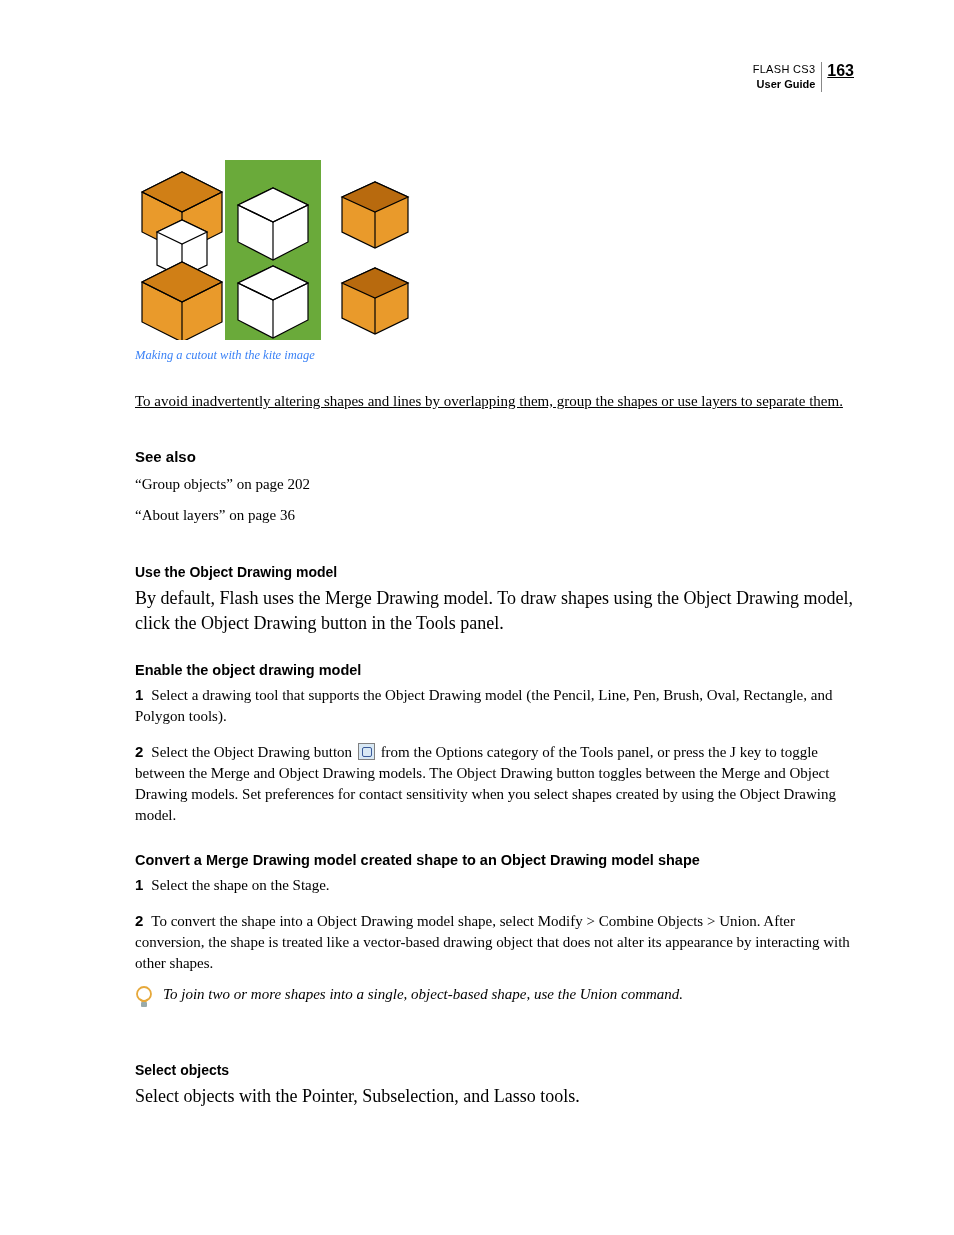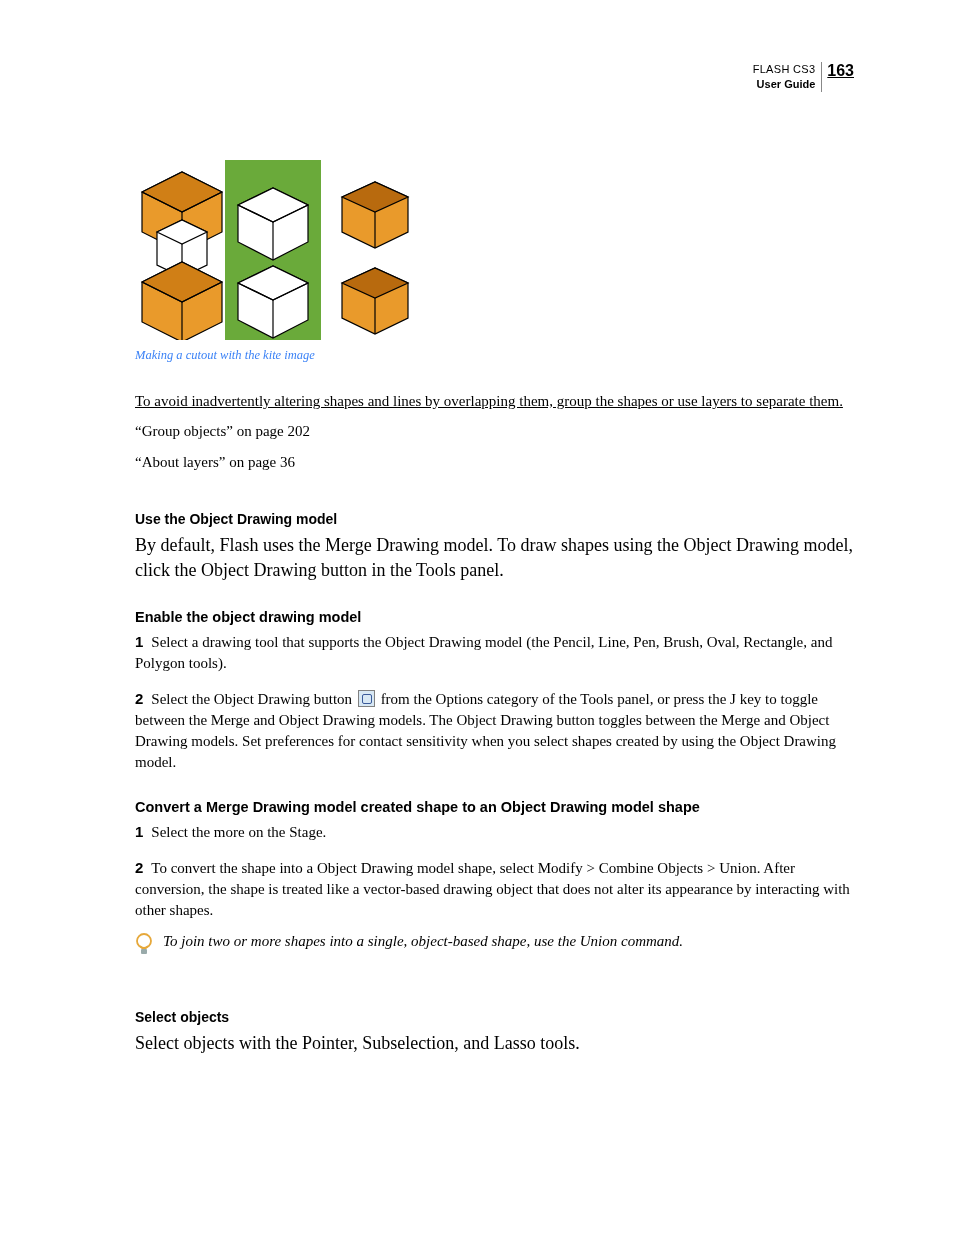--- a/index.html
+++ b/index.html
@@ -212,37 +212,38 @@
           <line x1="38" y1="40" x2="38" y2="76" stroke="#000" stroke-width="1.2"></line>
         </g>
       </g>
     </svg>
   </div>
 
   <div class="caption">Making a cutout with the kite image</div>
 
   <p class="body-text">To avoid inadvertently altering shapes and lines by overlapping them, group the shapes or use layers to separate them.</p>
 
+  <h3 class="see-also">See also</h3>
   <div class="link-line">“Group objects” on page 202</div>
   <div class="link-line">“About layers” on page 36</div>
 
   <h2 class="section">Use the Object Drawing model</h2>
   <p class="section-body">By default, Flash uses the Merge Drawing model. To draw shapes using the Object Drawing model, click the Object Drawing button in the Tools panel.</p>
 
   <h4 class="subhead">Enable the object drawing model</h4>
   <p class="step">
     <span class="num">1</span><span>Select a drawing tool that supports the Object Drawing model (the Pencil, Line, Pen, Brush, Oval, Rectangle, and Polygon tools).</span>
   </p>
   <p class="step">
     <span class="num">2</span><span>Select the Object Drawing button </span><span class="inline-icon"></span><span> from the Options category of the Tools panel, or press the J key to toggle between the Merge and Object Drawing models. The Object Drawing button toggles between the Merge and Object Drawing models. Set preferences for contact sensitivity when you select shapes created by using the Object Drawing model.</span>
   </p>
 
   <h4 class="subhead">Convert a Merge Drawing model created shape to an Object Drawing model shape</h4>
   <p class="step">
-    <span class="num">1</span><span>Select the more on the Stage.</span>
+    <span class="num">1</span><span>Select the shape on the Stage.</span>
   </p>
   <p class="step">
     <span class="num">2</span><span>To convert the shape into a Object Drawing model shape, select Modify &gt; Combine Objects &gt; Union. After conversion, the shape is treated like a vector-based drawing object that does not alter its appearance by interacting with other shapes.</span>
   </p>
 
   <div class="tip-row">
     <svg width="18" height="24">
       <ellipse cx="9" cy="8" rx="7" ry="7" fill="none" stroke="#e6a83a" stroke-width="1.8"></ellipse>
       <path d="M5,13 Q9,18 13,13" fill="none" stroke="#e6a83a" stroke-width="1.8"></path>
       <rect x="6" y="16" width="6" height="5" rx="1" fill="#9aa"></rect>

